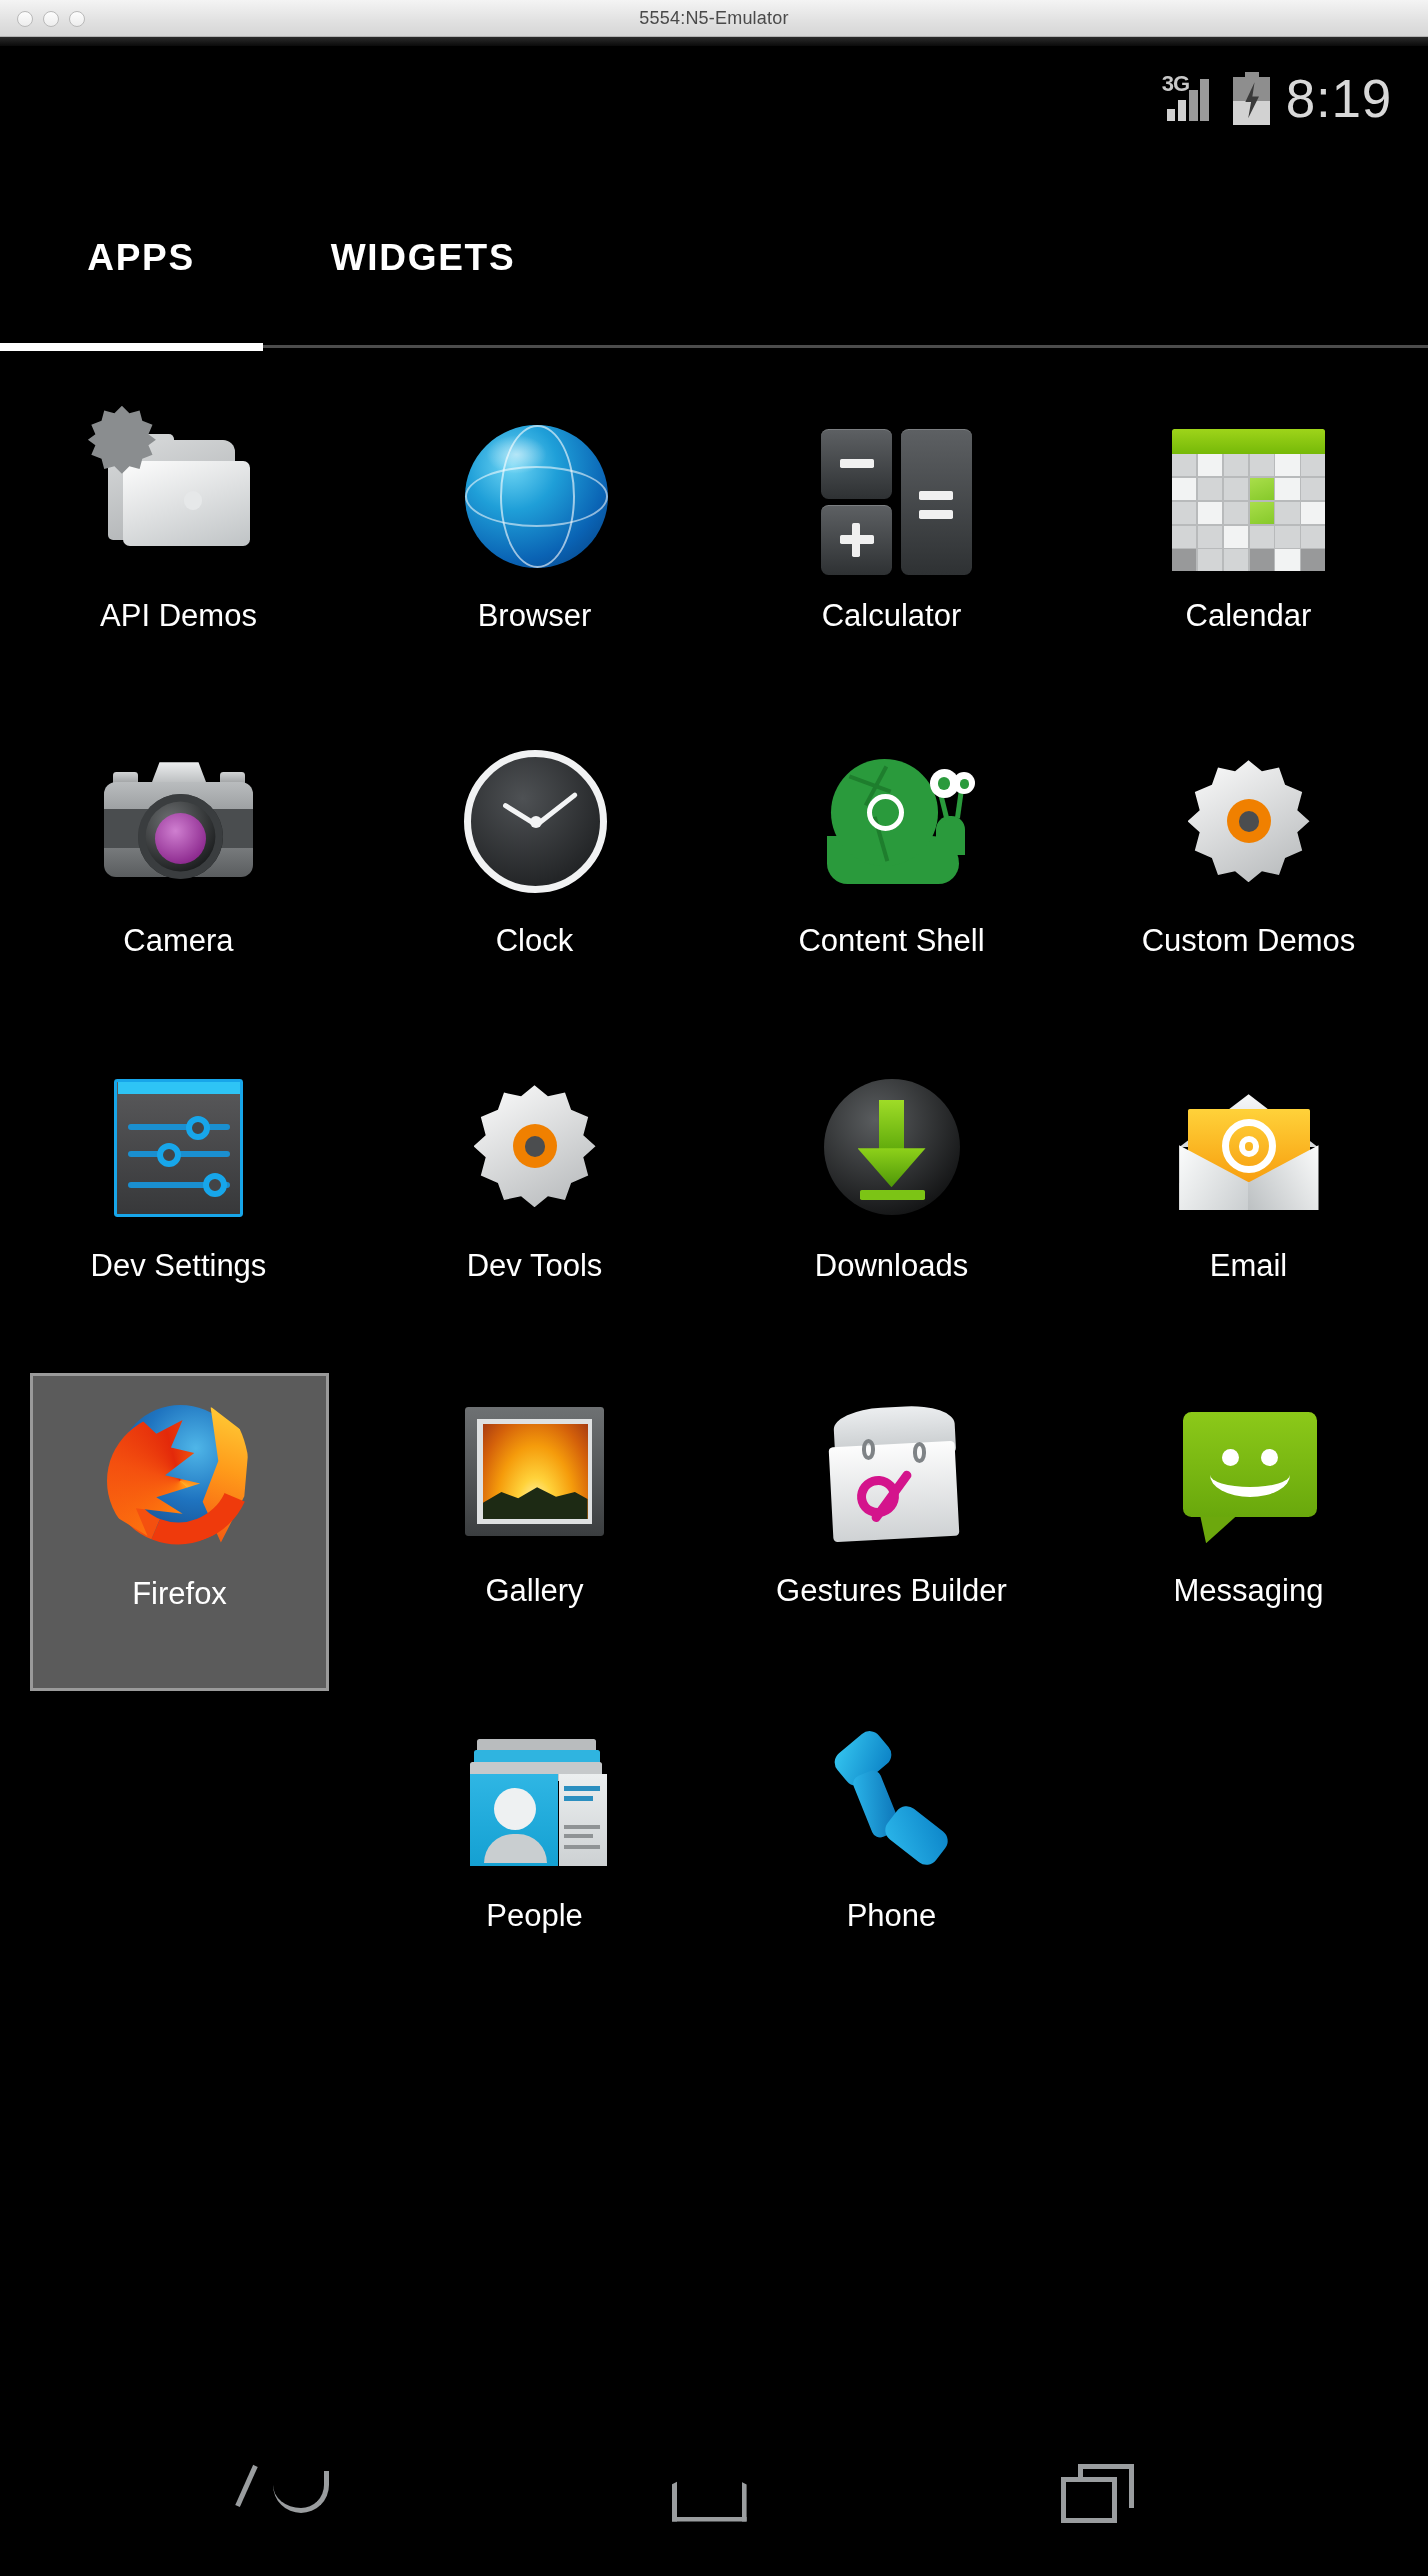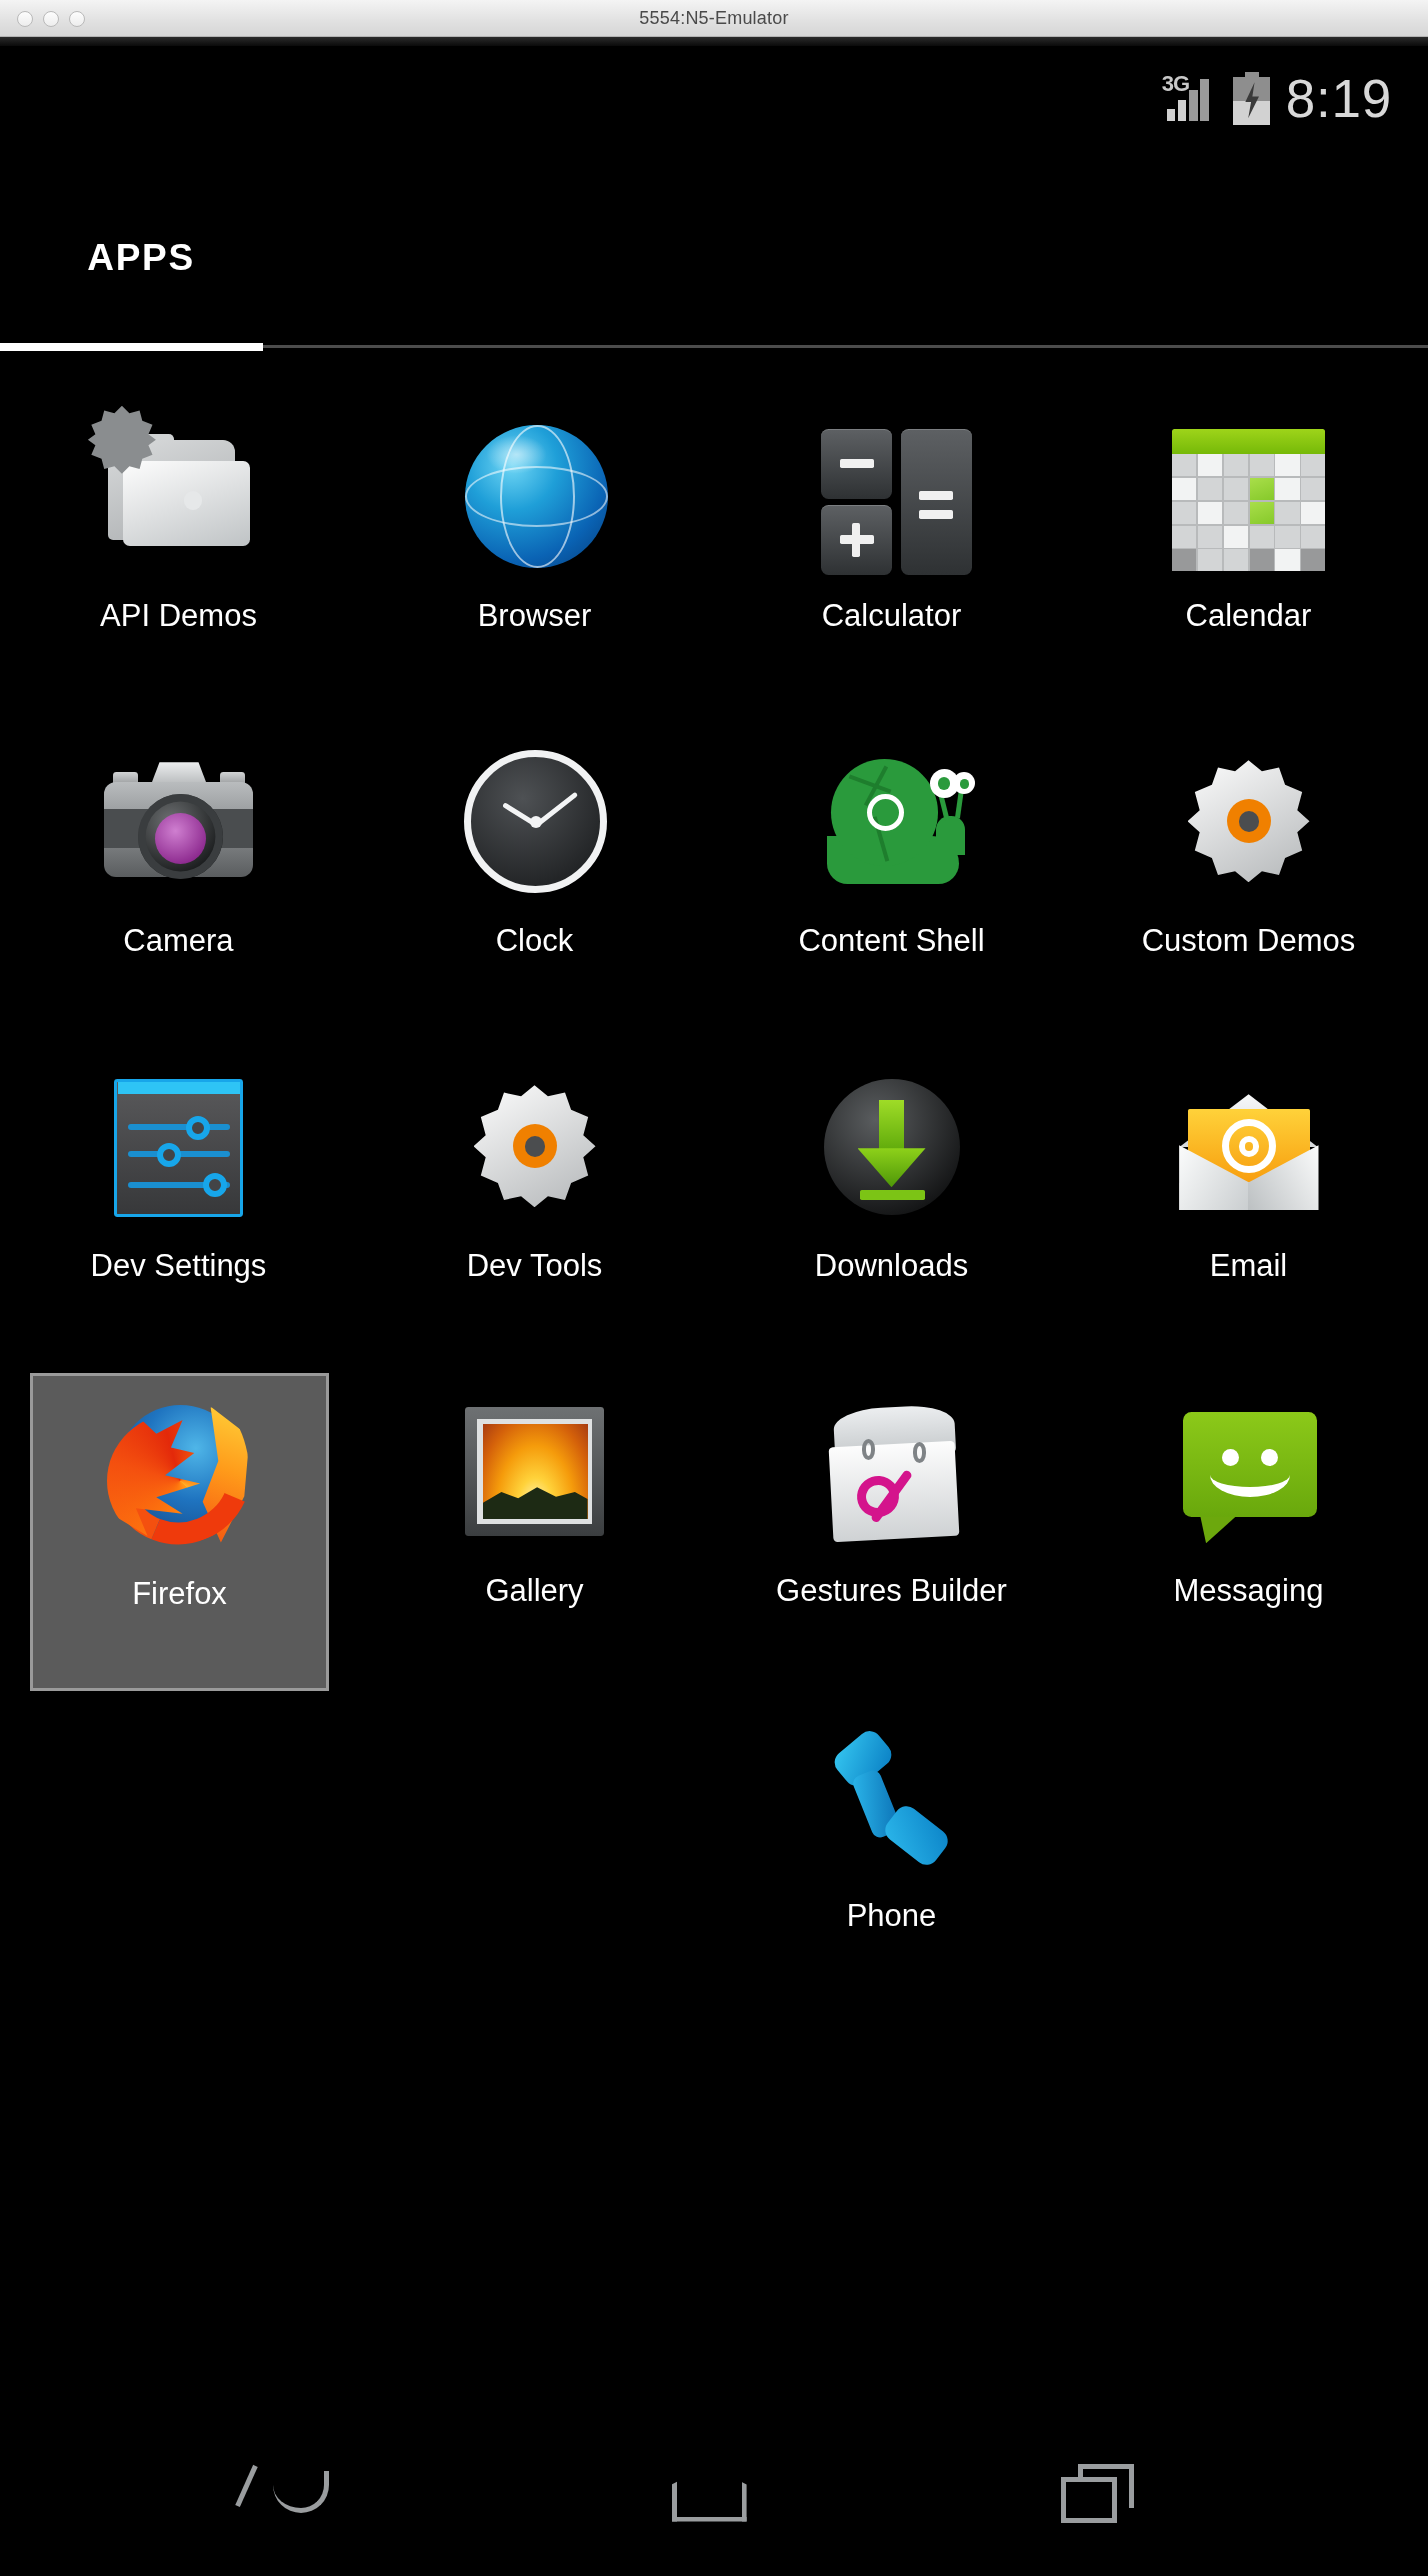--- a/index.html
+++ b/index.html
@@ -395,20 +395,21 @@
         <span class="body"></span>
         <span class="fill"></span>
         <span class="bolt"></span>
       </div>
       <div class="clock-txt">8:19</div>
     </div>
   </div>
 
   <div class="tabbar">
     <div class="tab apps">APPS</div>
+    <div class="tab widgets">WIDGETS</div>
     <div class="tab-underline active"></div>
     <div class="tab-rule"></div>
   </div>
 
   <div class="grid">
 
     <div class="row">
       <div class="cell c0">
         <div class="iconbox ic-folder">
           <span class="tab"></span><span class="back"></span><span class="front"></span>
@@ -607,20 +608,37 @@
             <span class="bub"></span>
           <span class="ey ey1"></span>
             <span class="ey ey2"></span>
             <span class="smile"></span>
         </div>
         <div class="label">Messaging</div>
       </div>
     </div>
 
     <div class="row">
+      <div class="cell c1">
+        <div class="iconbox ic-ppl">
+          <span class="bk1"></span>
+            <span class="bk2"></span>
+            <span class="bk3"></span>
+          <span class="cardL"></span>
+            <span class="cardR"></span>
+          <span class="head"></span>
+            <span class="torso"></span>
+          <span class="ln n1"></span>
+            <span class="ln n2"></span>
+          <span class="ln n3"></span>
+            <span class="ln n4"></span>
+            <span class="ln n5"></span>
+        </div>
+        <div class="label">People</div>
+      </div>
       <div class="cell c2">
         <div class="iconbox ic-ph">
           <span class="hs">
               <i class="ear"></i>
               <i class="mid"></i>
               <i class="mouth"></i>
             </span>
         </div>
         <div class="label">Phone</div>
       </div>

